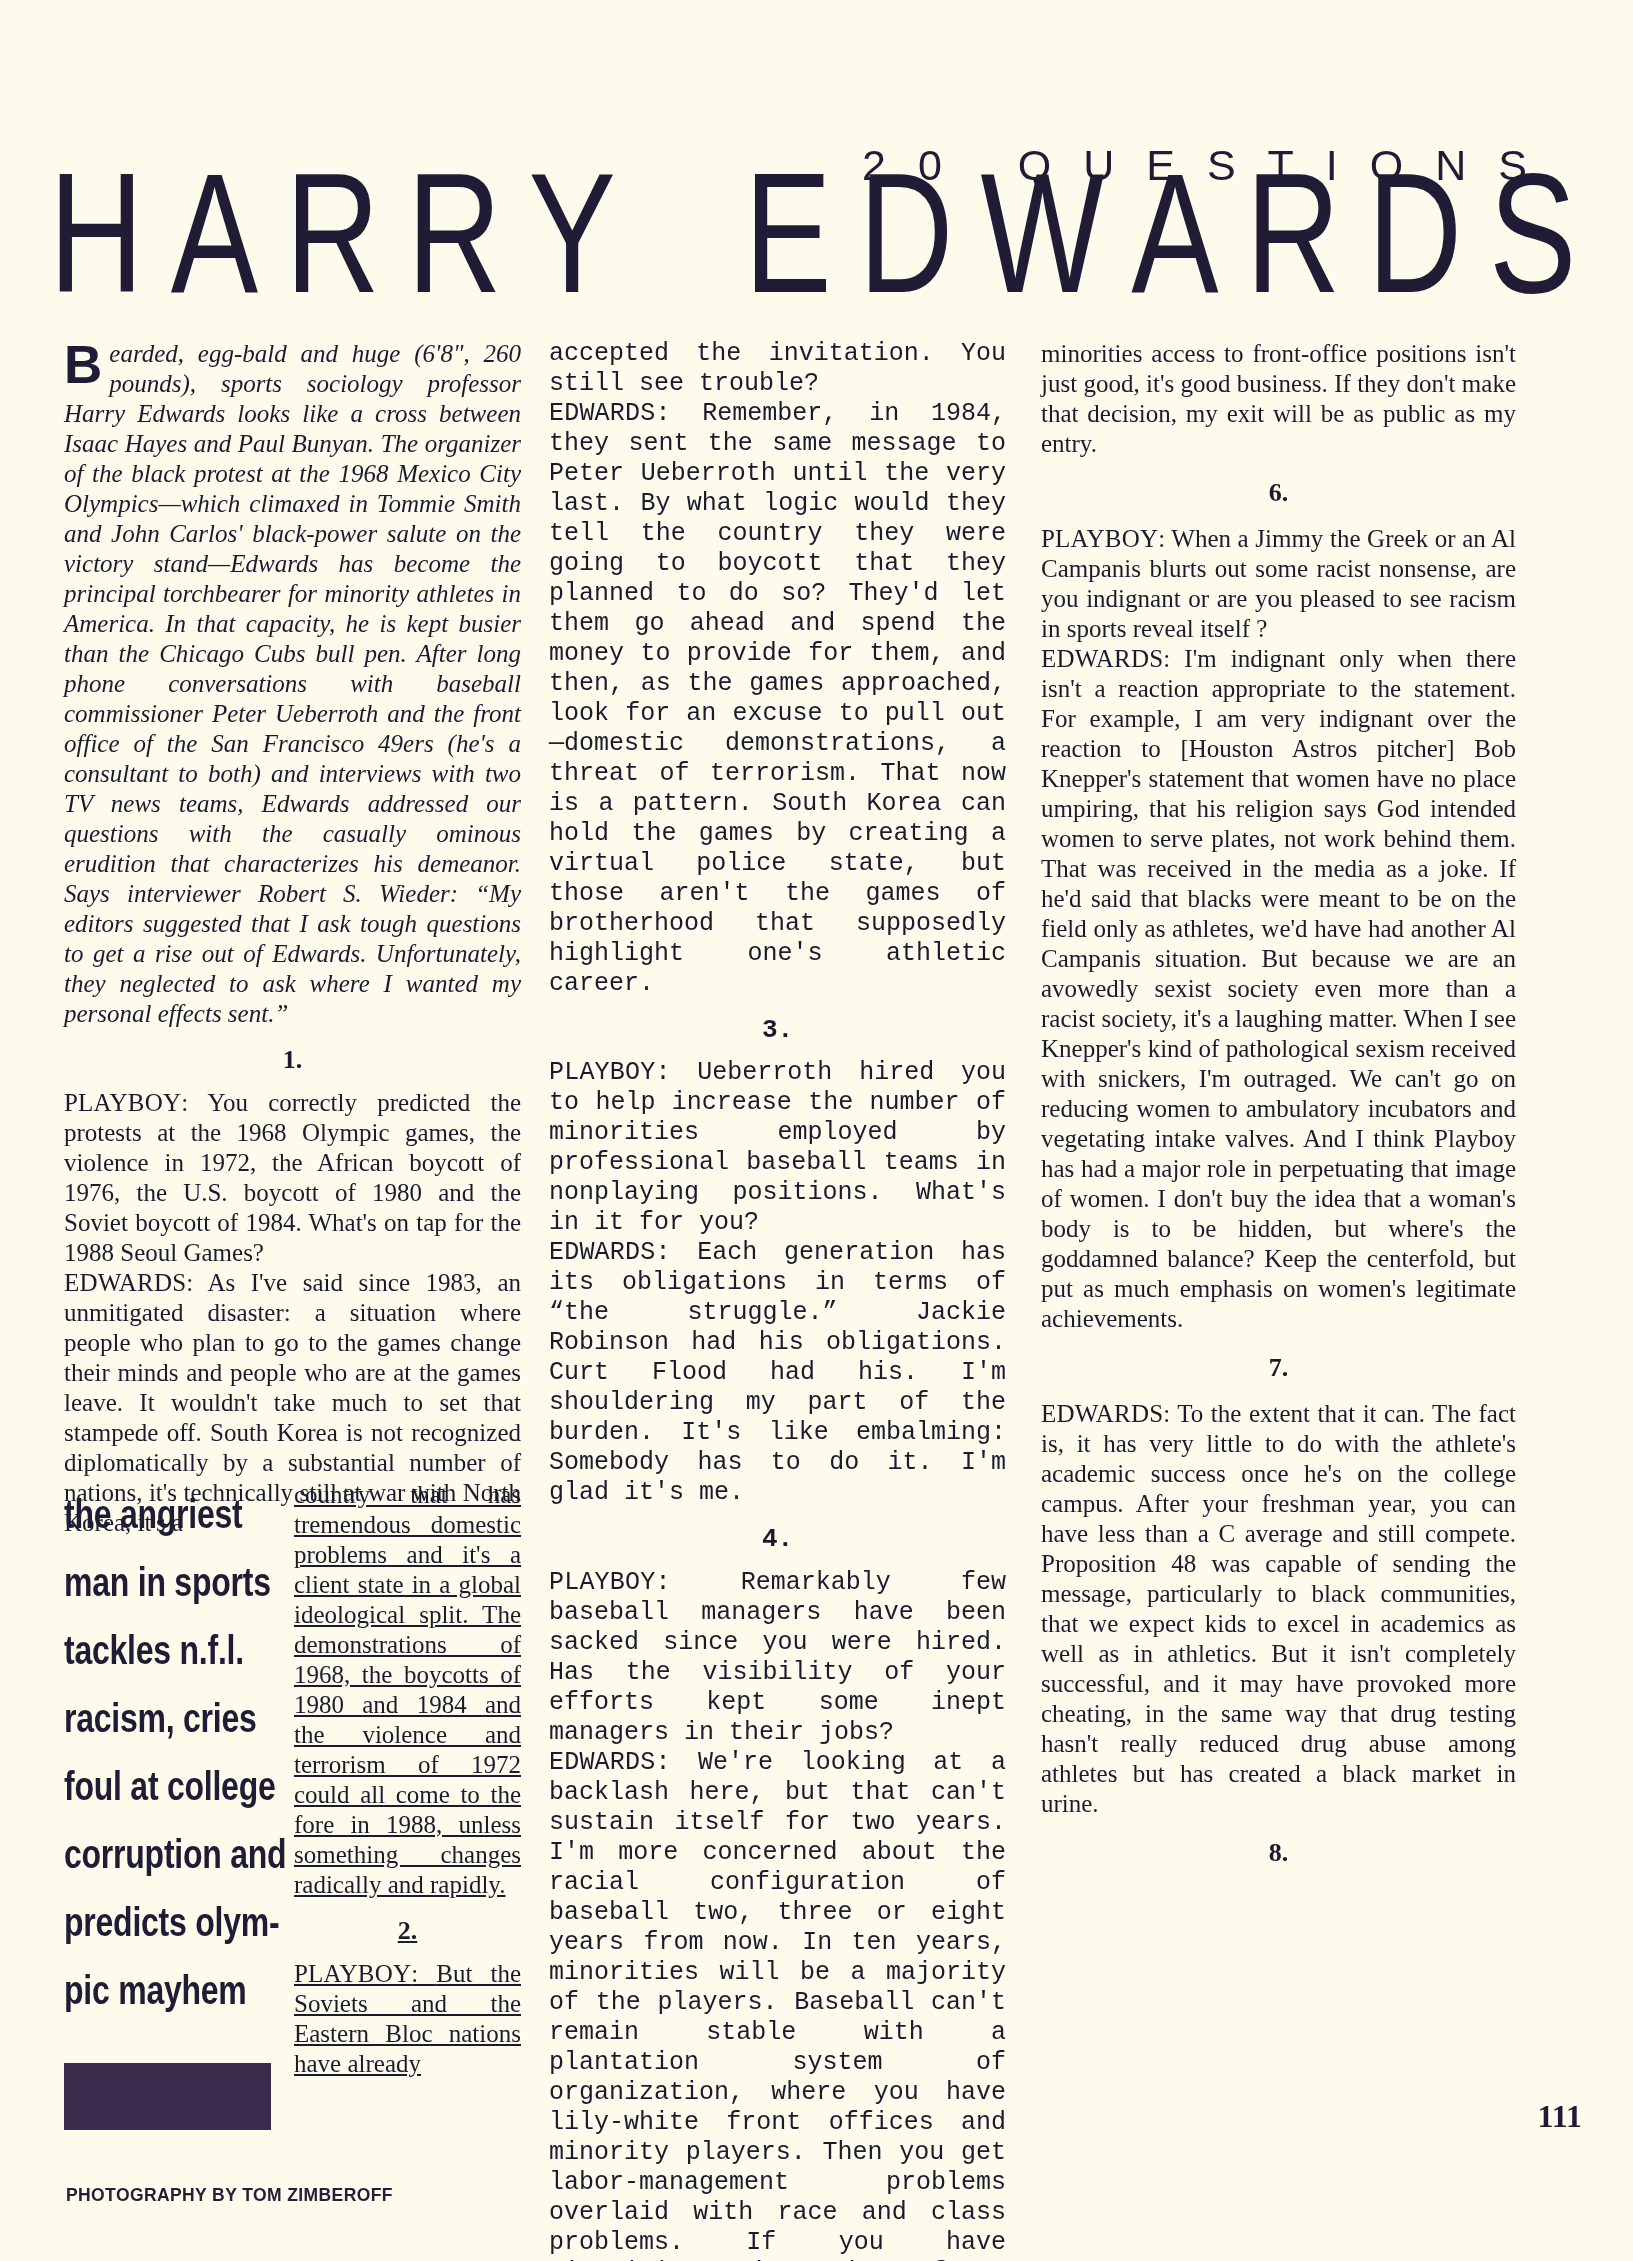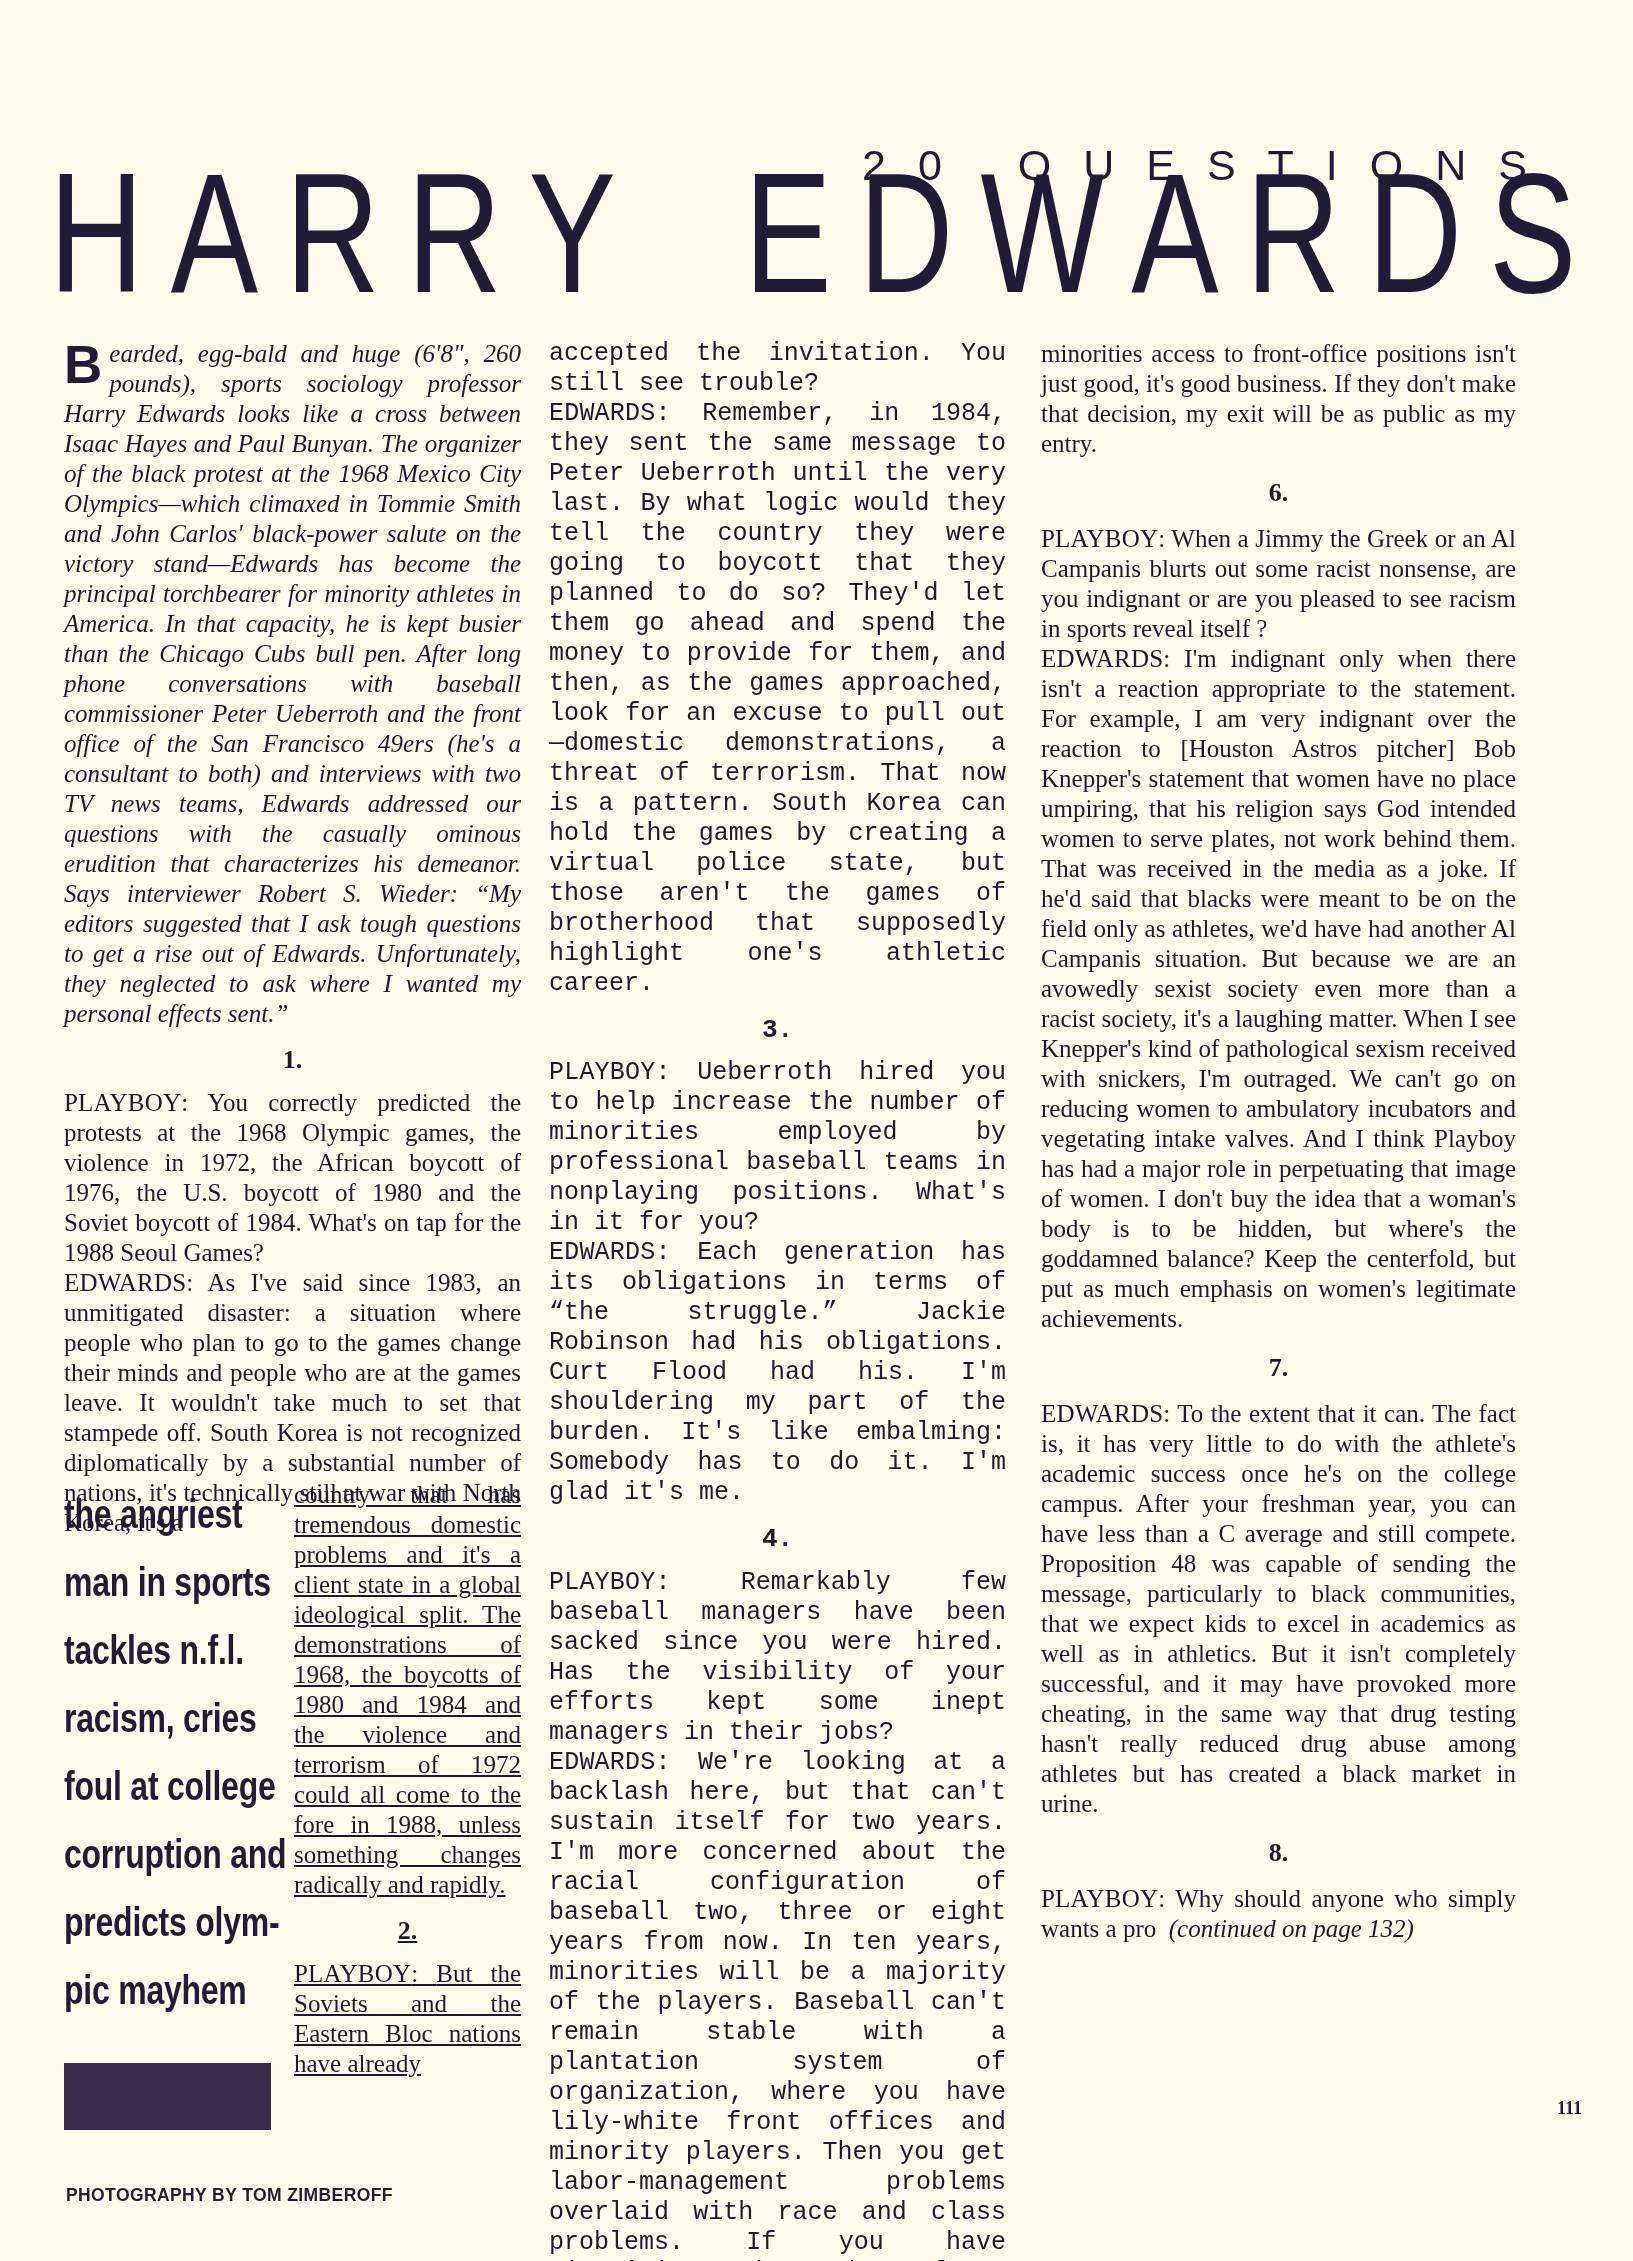--- a/index.html
+++ b/index.html
@@ -157,21 +157,21 @@
     font-family: "Liberation Sans", "DejaVu Sans", sans-serif;
     font-size: 17.5px;
     font-weight: bold;
     letter-spacing: 0.4px;
     color: #232035;
   }
   .folio {
     position: absolute;
     right: 52px;
     top: 2098px;
-    font-size: 18px;
+    font-size: 32px;
     font-weight: bold;
     color: #201c35;
   }
   .cont {
     font-style: italic;
   }
 </style>
 </head>
 <body>
 
@@ -262,21 +262,20 @@
 
       <p><span class="sc">EDWARDS</span>: <span>I'm indignant only when there isn't a reaction appropriate to the statement. For example, I am very indignant over the reaction to [Houston Astros pitcher] Bob Knepper's statement that women have no place umpiring, that his religion says God intended women to serve plates, not work behind them. That was received in the media as a joke. If he'd said that blacks were meant to be on the field only as athletes, we'd have had another Al Campanis situation. But because we are an avowedly sexist society even more than a racist society, it's a laughing matter. When I see Knepper's kind of pathological sexism received with snickers, I'm outraged. We can't go on reducing women to ambulatory incubators and vegetating intake valves. And I think Playboy has had a major role in perpetuating that image of women. I don't buy the idea that a woman's body is to be hidden, but where's the goddamned balance? Keep the centerfold, but put as much emphasis on women's legitimate achievements.</span></p>
 
       <div class="qnum">7.</div>
 
 
       <p><span class="sc">EDWARDS</span>: <span>To the extent that it can. The fact is, it has very little to do with the athlete's academic success once he's on the college campus. After your freshman year, you can have less than a C average and still compete. Proposition 48 was capable of sending the message, particularly to black communities, that we expect kids to excel in academics as well as in athletics. But it isn't completely successful, and it may have provoked more cheating, in the same way that drug testing hasn't really reduced drug abuse among athletes but has created a black market in urine.</span></p>
 
       <div class="qnum">8.</div>
 
-      <p><span class="sc">PLAYBOY</span>: <span>Why should anyone who simply wants a pro</span> &nbsp;<span class="cont">(continued on page 132)</span></p>
     </div>
 
   </div>
 
   <div class="credit">PHOTOGRAPHY BY TOM ZIMBEROFF</div>
   <div class="folio">111</div>
 
 </div>
 
 

